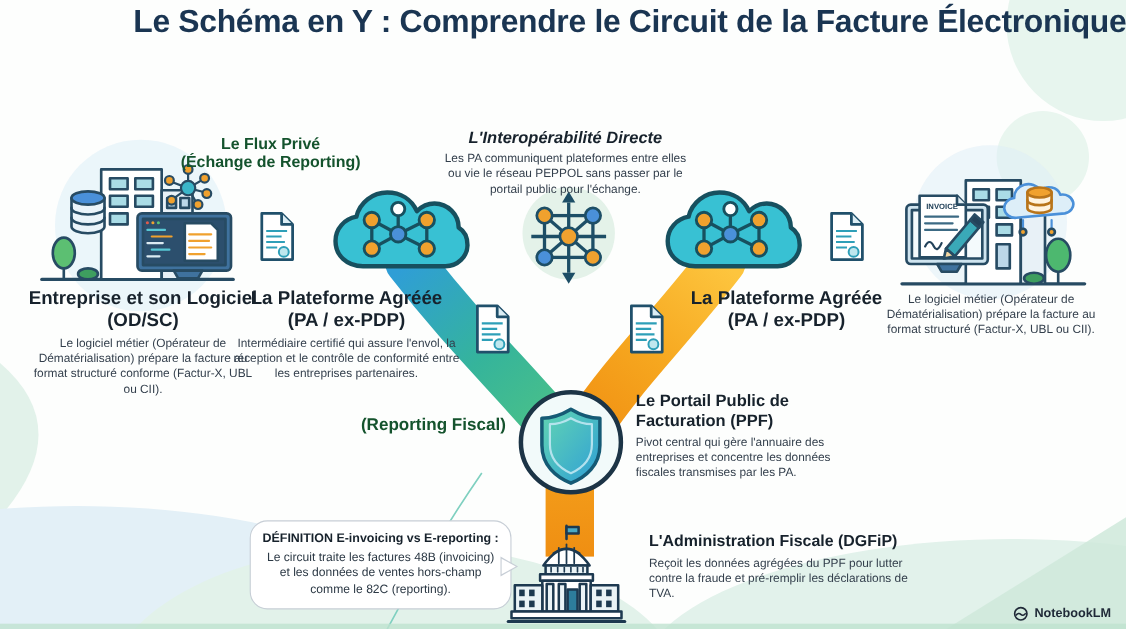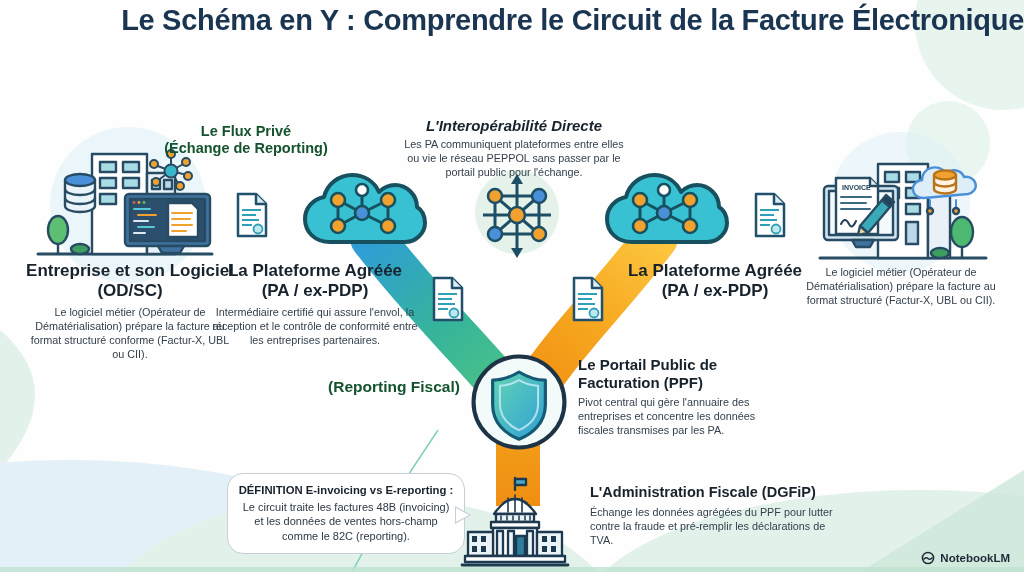--- a/index.html
+++ b/index.html
@@ -428,21 +428,21 @@
   <div>(Reporting Fiscal)</div>
 </div>
 
 <div class="abs ppf-label">
   <div class="node-title">Le Portail Public de Facturation (PPF)</div>
   <div class="node-desc">Pivot central qui gère l'annuaire des entreprises et concentre les données fiscales transmises par les PA.</div>
 </div>
 
 <div class="abs dgfip-label">
   <div class="node-title">L'Administration Fiscale (DGFiP)</div>
-  <div class="node-desc">Échange les données agrégées du PPF pour lutter contre la fraude et pré-remplir les déclarations de TVA.</div>
+  <div class="node-desc">Reçoit les données agrégées du PPF pour lutter contre la fraude et pré-remplir les déclarations de TVA.</div>
 </div>
 
 <div class="abs definition-bubble">
   <div class="definition-title">DÉFINITION E-invoicing vs E-reporting :</div>
   <div class="definition-body">Le circuit traite les factures 48B (invoicing) et les données de ventes hors-champ comme le 82C (reporting).</div>
 </div>
 
 <div class="abs brand">
   <svg width="14" height="14" viewBox="0 0 14 14">
     <circle cx="7" cy="7" r="5.6" fill="none" stroke="#1f2937" stroke-width="1.5"></circle>

